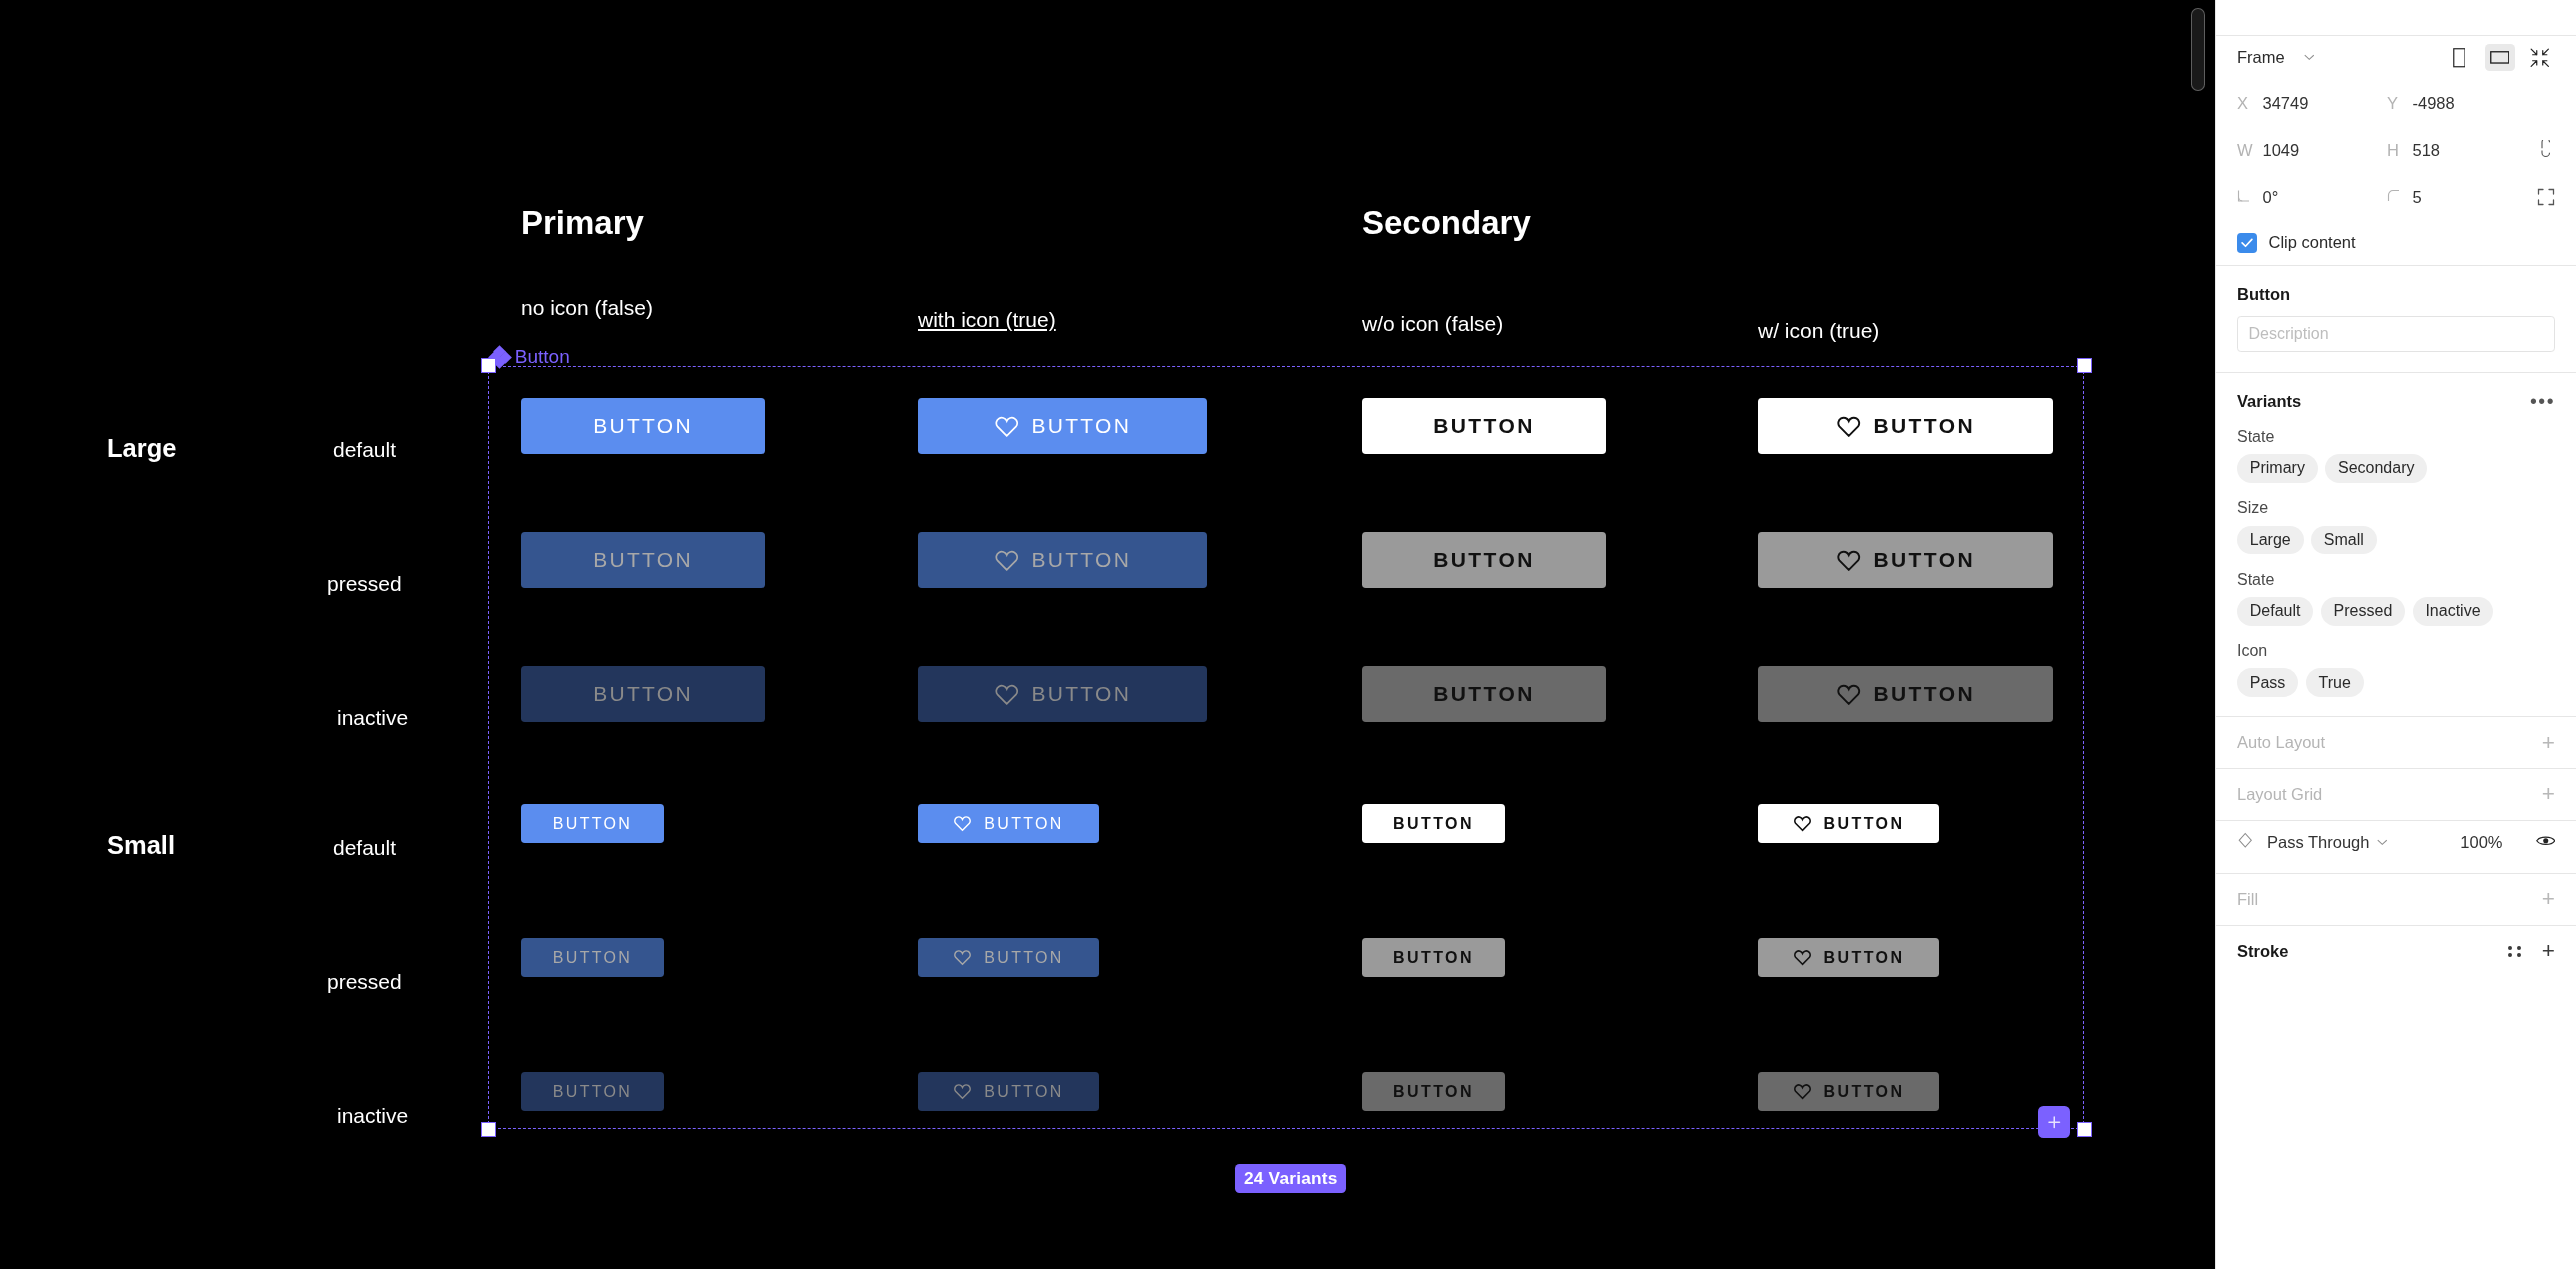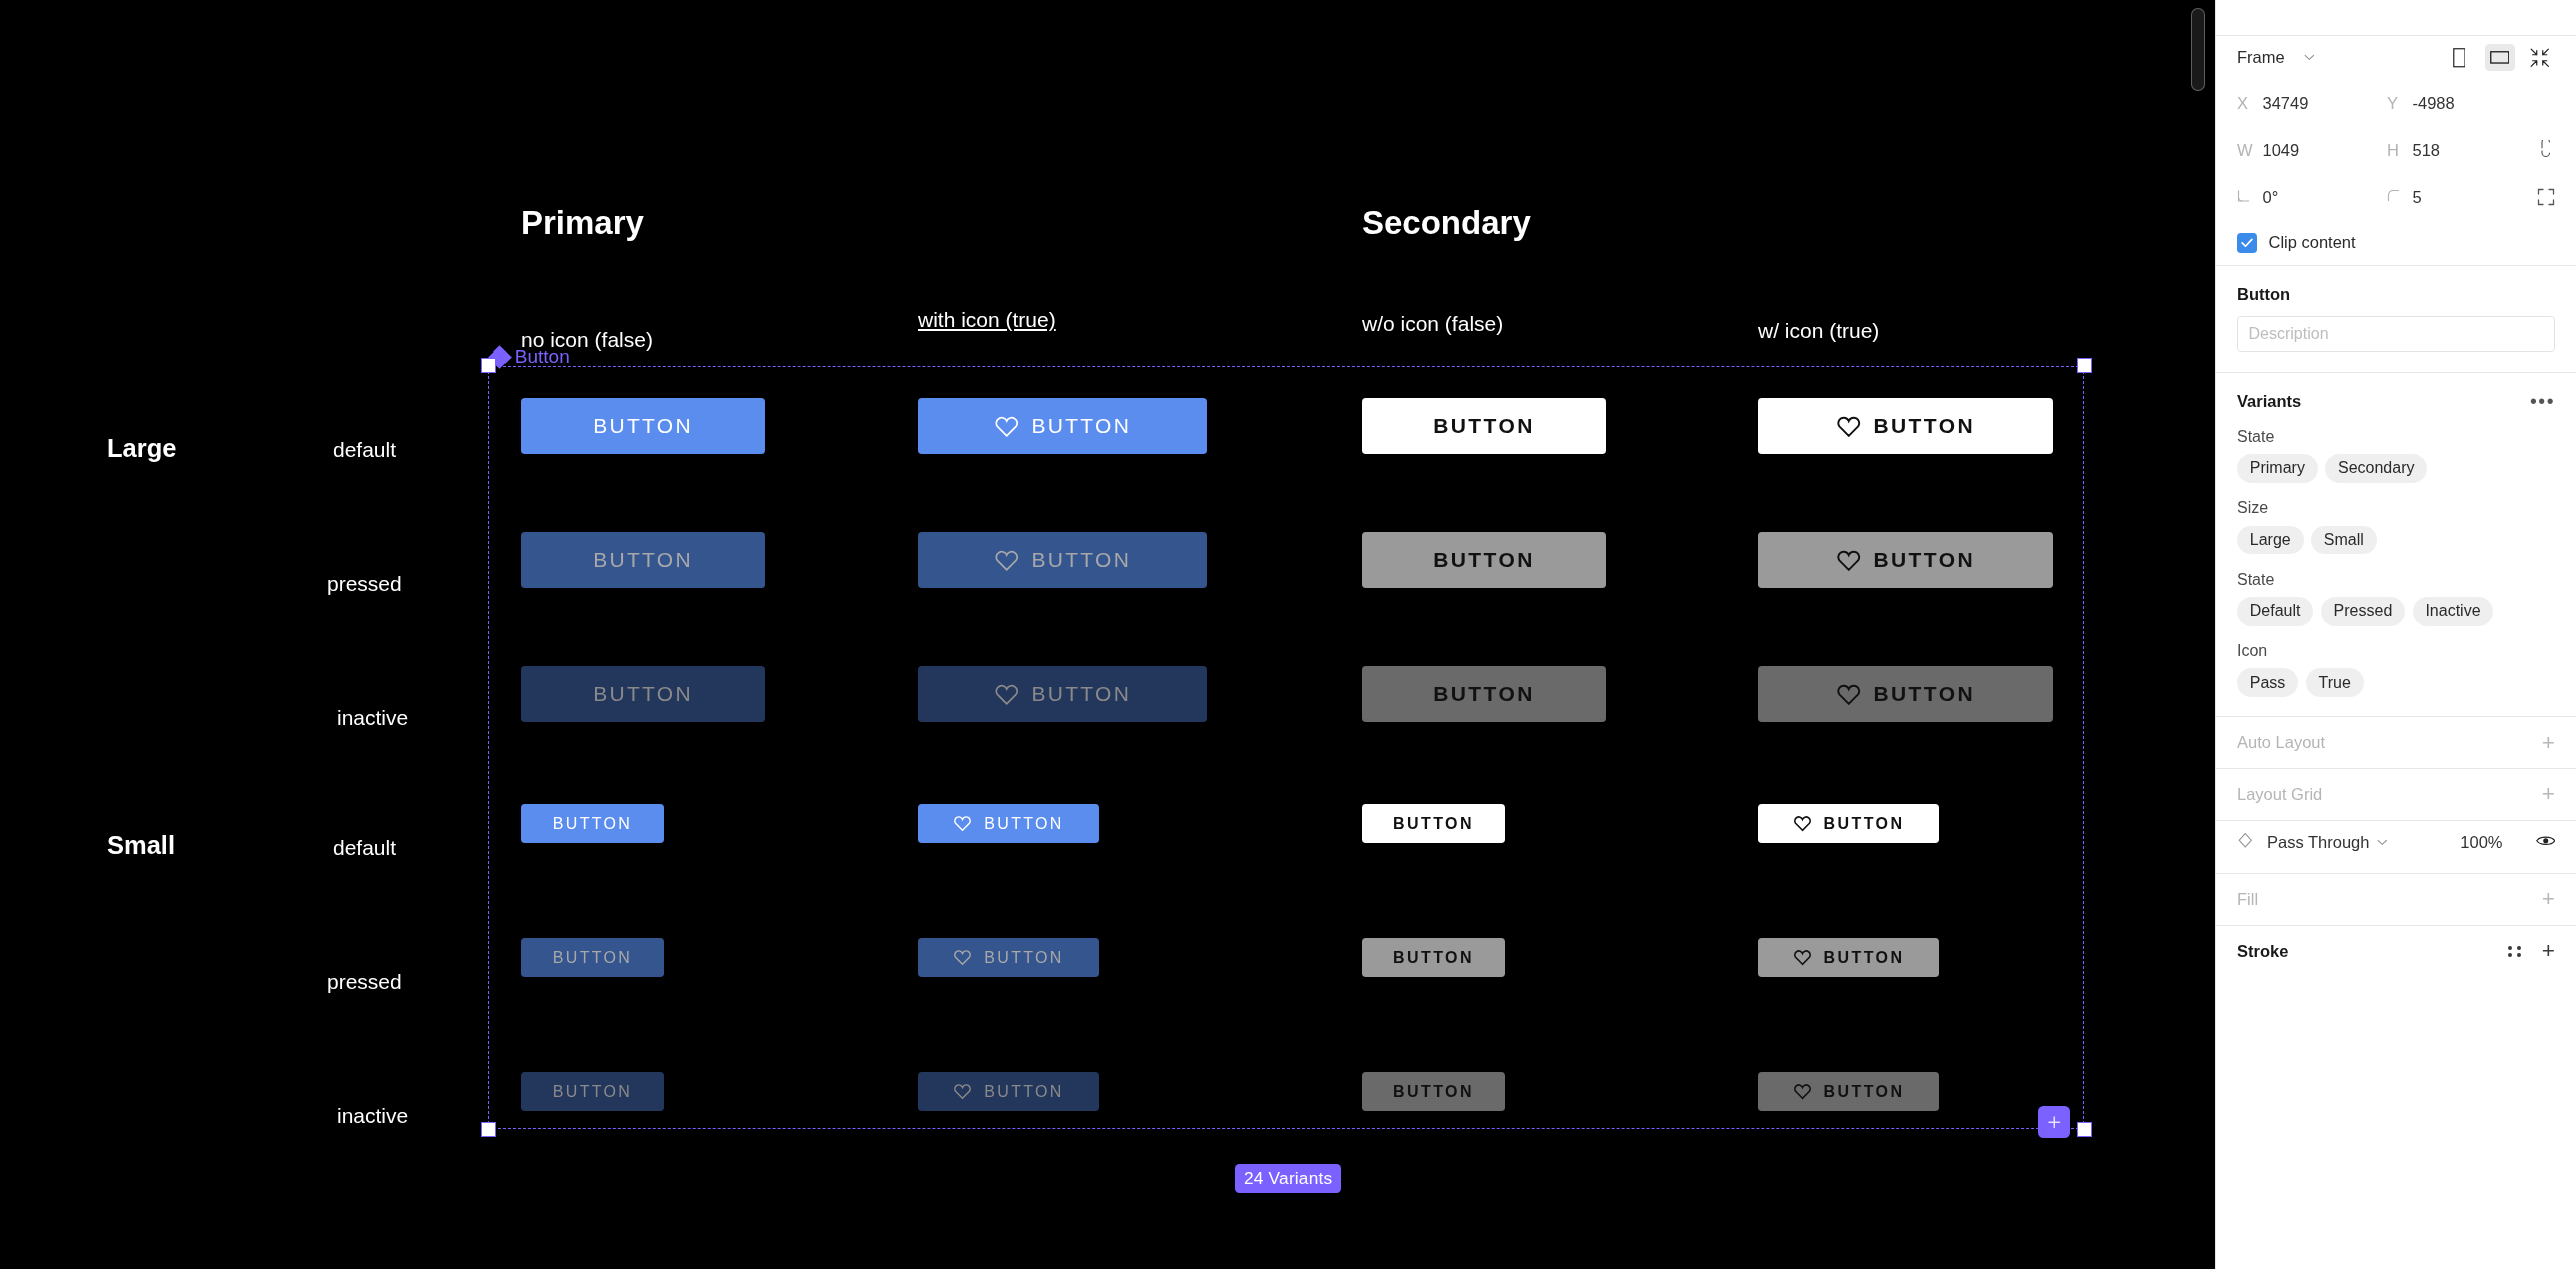--- a/index.html
+++ b/index.html
@@ -63,21 +63,21 @@
 
   .add-variant-btn {
     position:absolute; left:2038px; top:1106px; width:32px; height:32px;
     background:#7b61ff; border-radius:5.3px; display:flex;
     align-items:center; justify-content:center; z-index:7; cursor:pointer;
   }
   .add-variant-btn svg { display:block; }
 
   .variants-badge {
     position:absolute; left:1235px; top:1164px;
-    background:#7b61ff; color:#ffffff; font-size:17.3px; font-weight:400;
+    background:#7b61ff; color:#ffffff; font-size:17.3px; font-weight:700;
     padding:3.8px 9px; border-radius:4.5px; letter-spacing:0.2px; z-index:7;
   }
 
   
   .btn {
     position:absolute; display:flex; align-items:center; justify-content:center;
     border-radius:3.8px; gap:12px; white-space:nowrap;
   }
   .btn .label { letter-spacing:2.3px; }
   .btn.large { height:56px; }
@@ -183,21 +183,21 @@
 <body>
 
 <div id="app">
 
   <div id="canvas">
 
 
     <div class="group-title" style="left:521px; top:204px;">Primary</div>
     <div class="group-title" style="left:1362px; top:204px;">Secondary</div>
 
-    <div class="col-header" style="left:521px; top:328px;">no icon (false)</div>
+    <div class="col-header" style="left:521px; top:296px;">no icon (false)</div>
     <div class="col-header" style="left:918px; top:308px;text-decoration:underline;">with icon (true)</div>
     <div class="col-header" style="left:1362px; top:312px;">w/o icon (false)</div>
     <div class="col-header" style="left:1758px; top:319px;">w/ icon (true)</div>
 
     <div class="size-label" style="left:107px; top:434px;">Large</div>
     <div class="size-label" style="left:107px; top:831px;">Small</div>
 
     <div class="state-label" style="left:333px; top:438px;">default</div>
     <div class="state-label" style="left:327px; top:572px;">pressed</div>
     <div class="state-label" style="left:337px; top:706px;">inactive</div>

